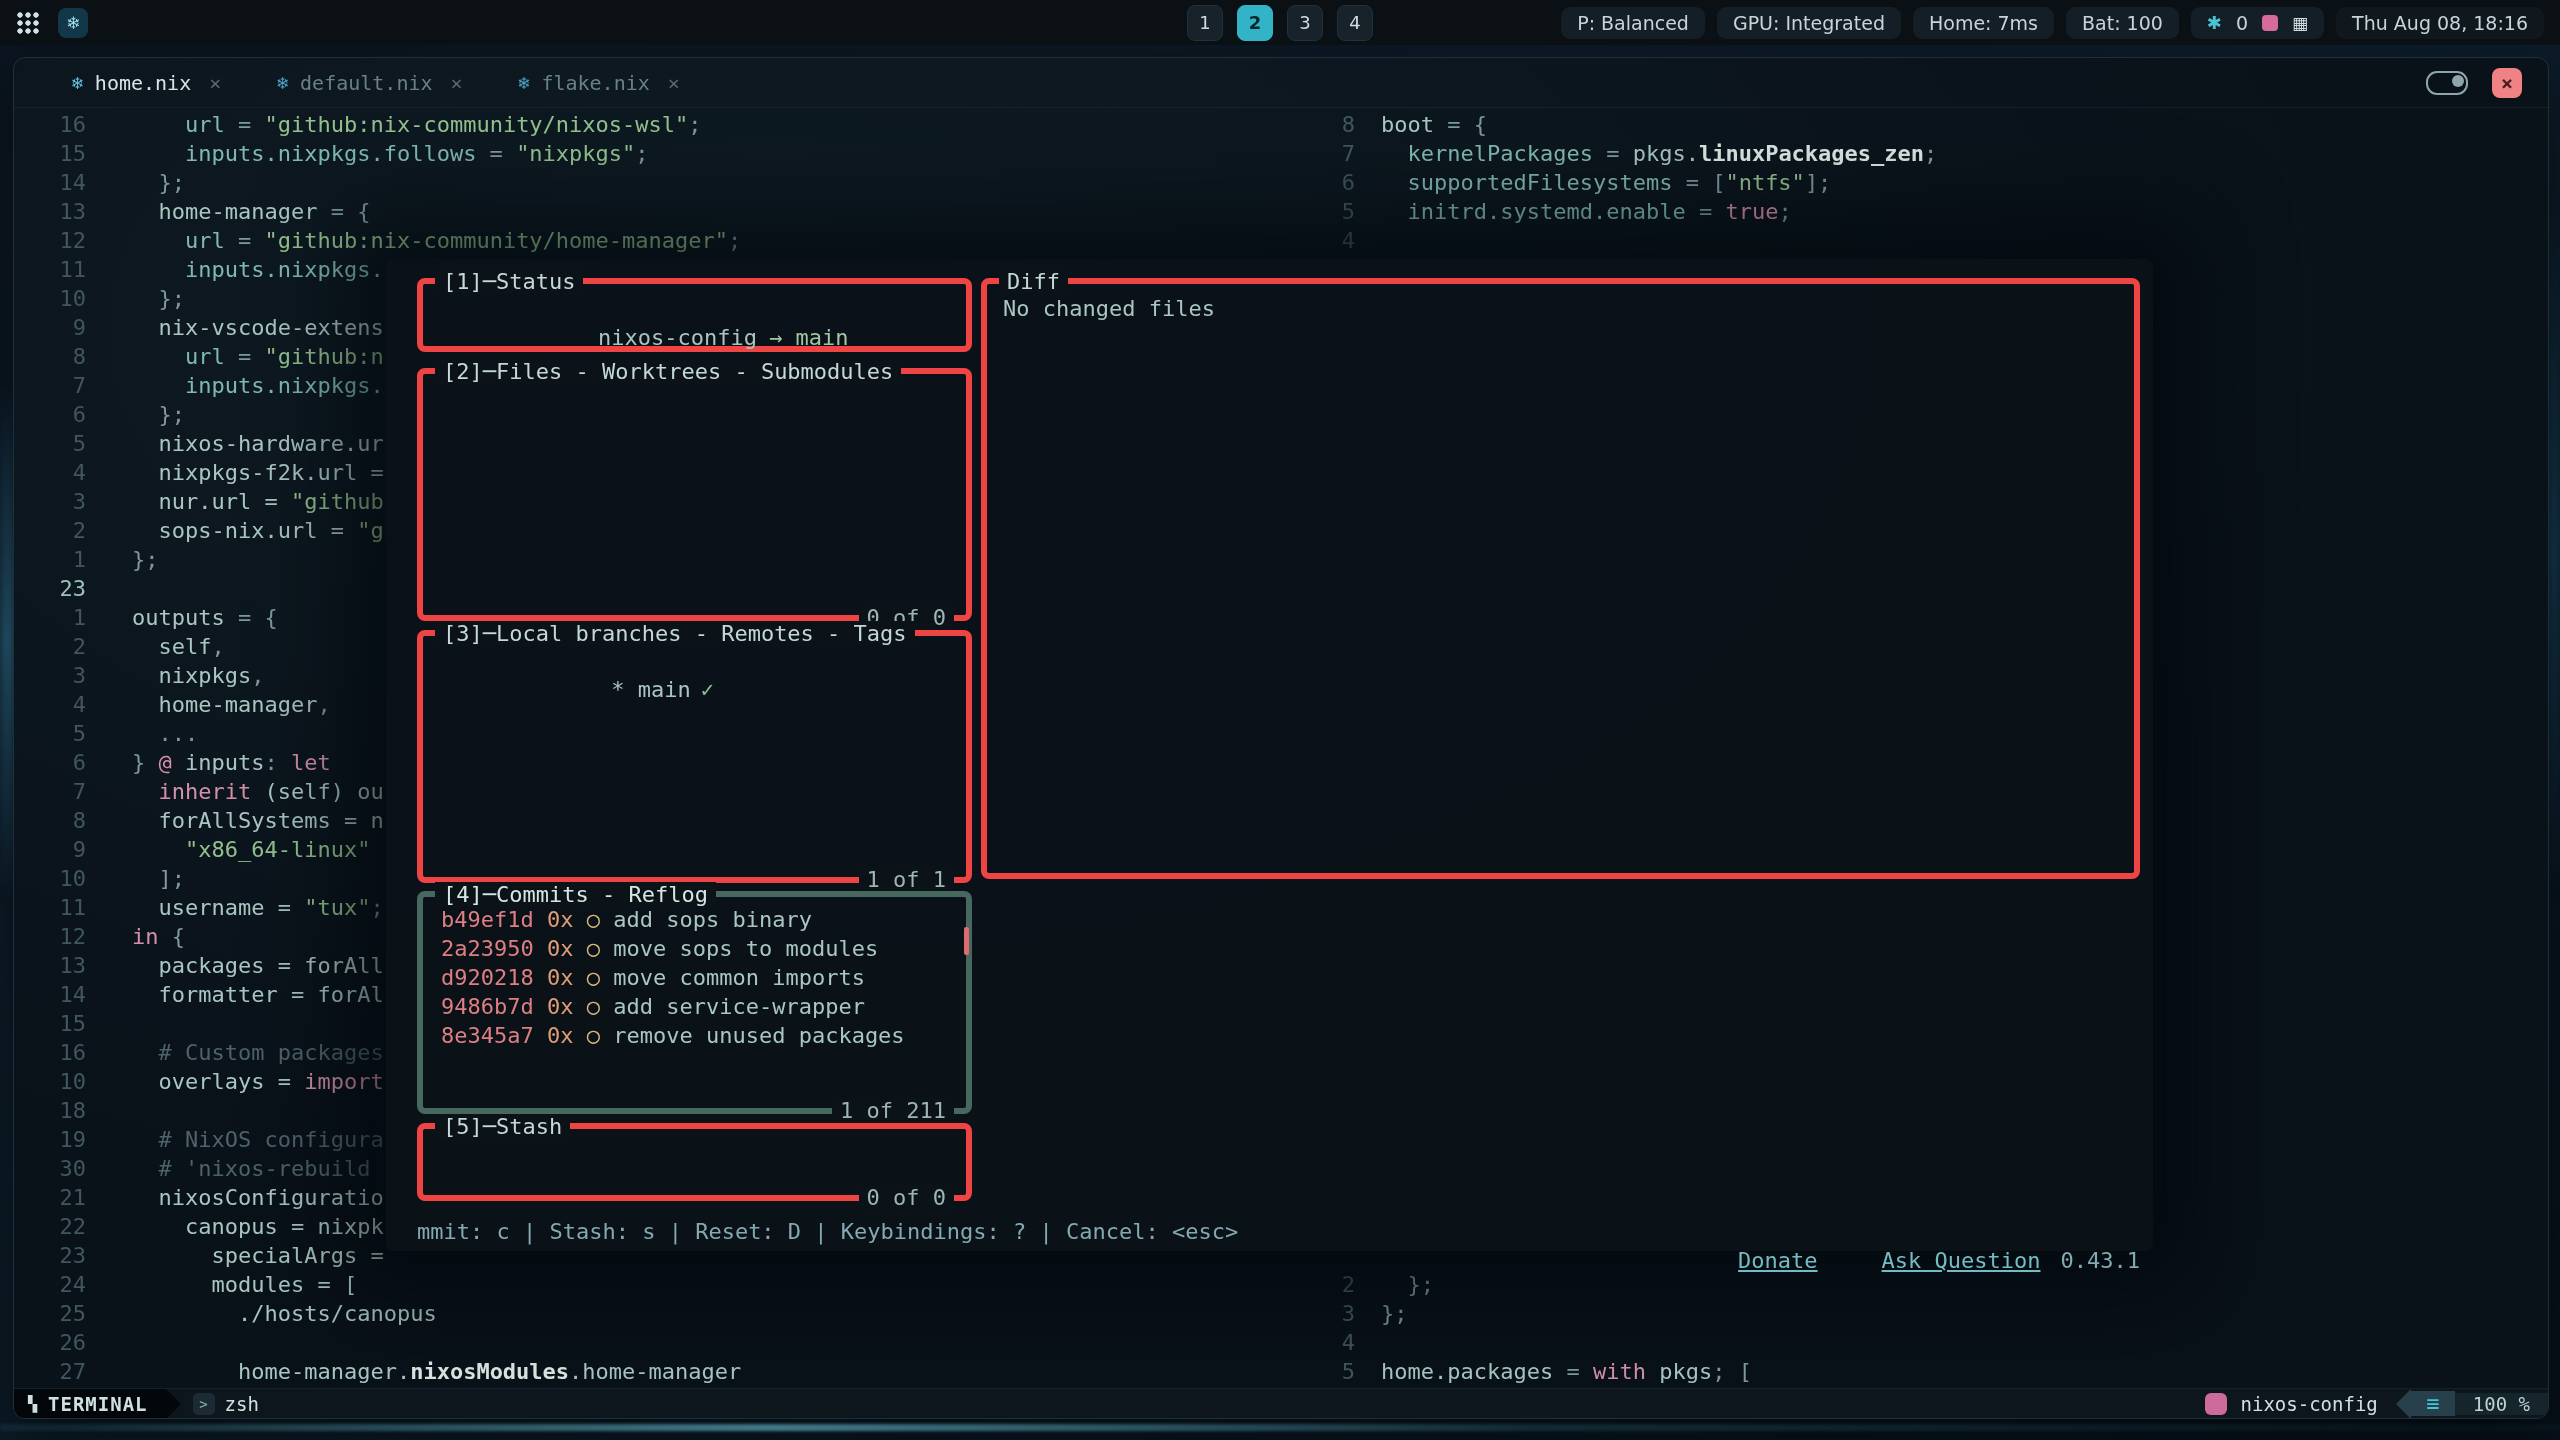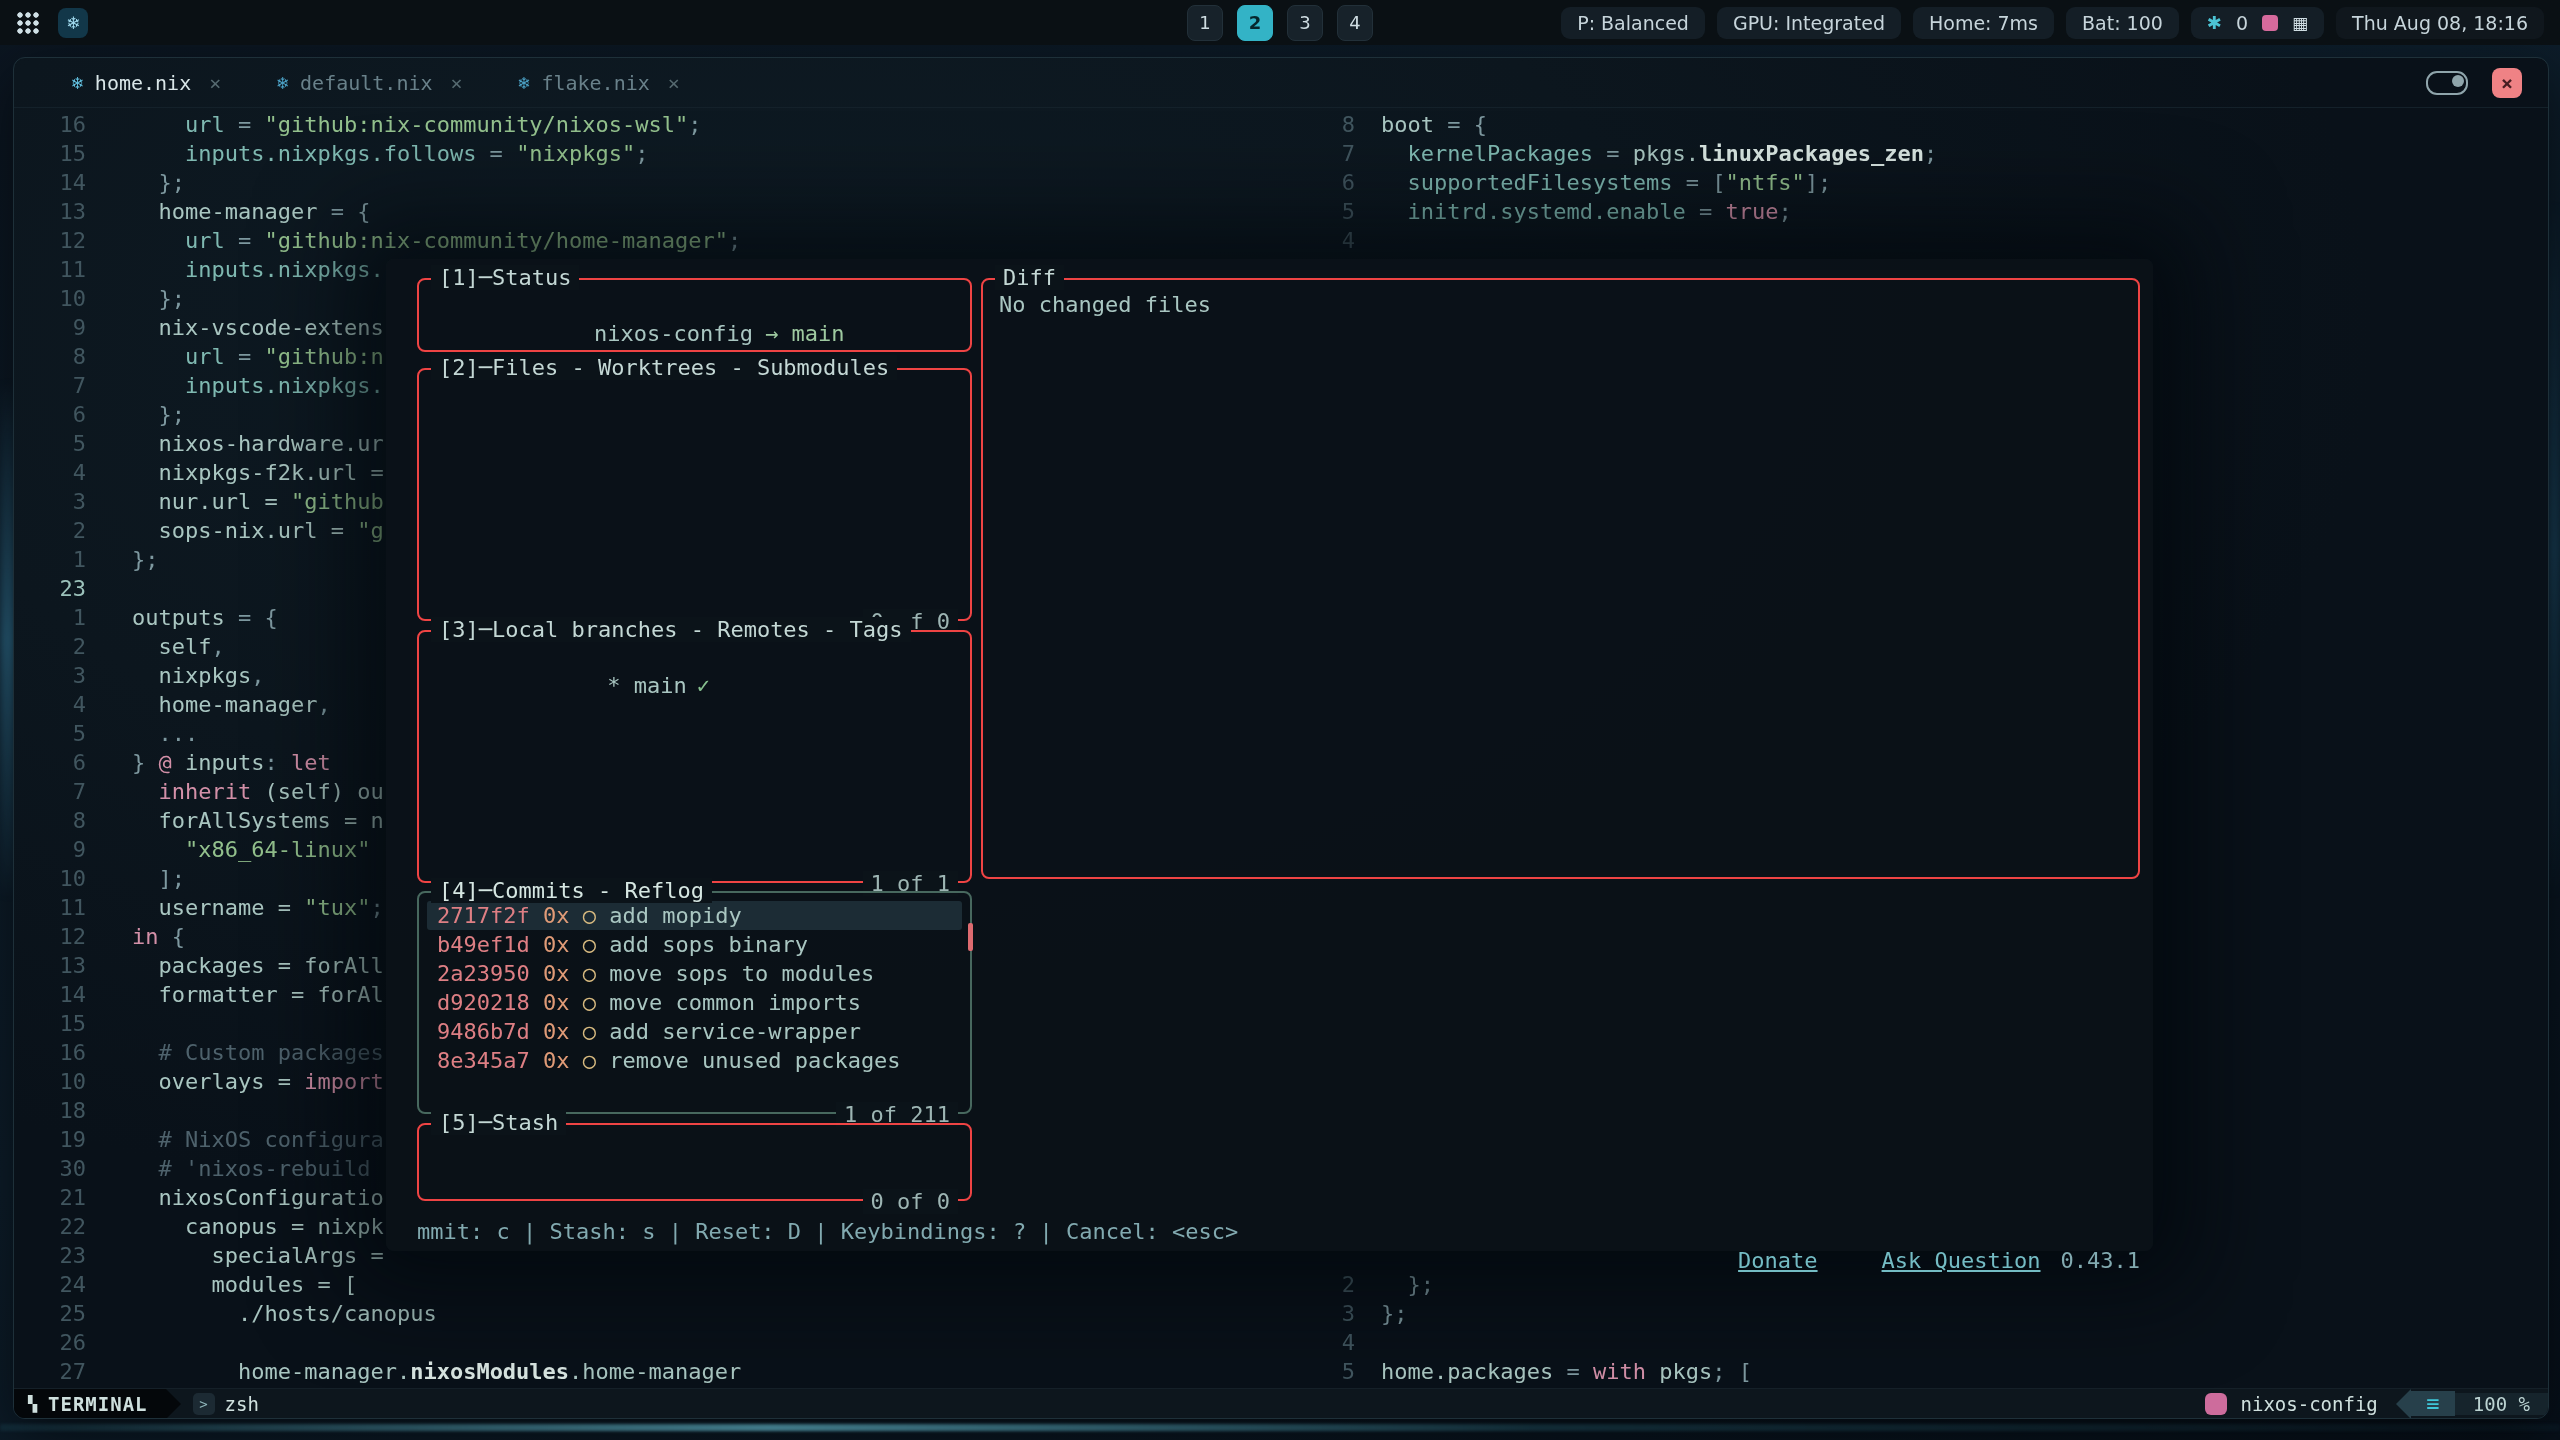--- a/index.html
+++ b/index.html
@@ -61,21 +61,21 @@
   .pane-left .gut{width:72px;}
   .pane-left .code{margin-left:46px;}
   .pane-right .gut{width:48px;}
   .pane-right .code{margin-left:26px;}
   .code .fg{color:#a9c6c1}.code .id{color:#7fb9b1}.code .str{color:#93c18d}
   .code .kw{color:#d390a8}.code .com{color:#4e626c}.code .em{color:#d9e6e2;font-weight:bold}.code .pn{color:#7e99a0}
   
   .lazygit{position:absolute;left:372px;top:201px;width:1767px;height:992px;background:rgba(10,18,24,0.97);
     border-radius:8px;box-shadow:0 0 90px 40px rgba(2,6,10,.65);z-index:6;
     font-family:"DejaVu Sans Mono",monospace;font-size:22px;color:#a9c6c1;}
-  .lg-box{position:absolute;border:2px solid #ef4444;border-radius:8px;box-sizing:border-box;}
+  .lg-box{position:absolute;border:6px solid #ef4444;border-radius:8px;box-sizing:border-box;}
   .lg-box.focused{border-color:#47685e;}
   .lg-title{position:absolute;top:-15px;left:12px;background:#0b1319;padding:0 8px;color:#c4d8d5;white-space:pre;}
   .lg-box.focused .lg-title{color:#d6e7e2;}
   .lg-count{position:absolute;bottom:-15px;right:12px;background:#0b1319;padding:0 8px;color:#9db5b3;}
   .lg-content{padding:10px 16px;}
   .lg-row{height:29px;line-height:29px;white-space:pre;}
   .lg-status{left:31px;top:19px;width:555px;height:74px;}
   .lg-files{left:31px;top:109px;width:555px;height:253px;}
   .lg-branches{left:31px;top:371px;width:555px;height:253px;}
   .lg-commits{left:31px;top:632px;width:555px;height:223px;}
@@ -275,21 +275,20 @@
         <div class="lg-box lg-branches">
           <div class="lg-title">[3]─Local branches - Remotes - Tags</div>
           <div class="lg-content lg-row">
             <span> * main</span><span class="br-check">✓</span>
           </div>
           <div class="lg-count">1 of 1</div>
         </div>
         <div class="lg-box lg-commits focused">
           <div class="lg-title">[4]─Commits - Reflog</div>
           <div class="lg-content" id="commit-list" style="padding:8px 6px;">
-              <div class="lg-row commit-row sel"><span class="c-hash">2717f2f</span> <span class="c-auth">0x</span> <span class="c-node">○</span> <span class="c-msg">add mopidy</span></div>
               <div class="lg-row commit-row"><span class="c-hash">b49ef1d</span> <span class="c-auth">0x</span> <span class="c-node">○</span> <span class="c-msg">add sops binary</span></div>
               <div class="lg-row commit-row"><span class="c-hash">2a23950</span> <span class="c-auth">0x</span> <span class="c-node">○</span> <span class="c-msg">move sops to modules</span></div>
               <div class="lg-row commit-row"><span class="c-hash">d920218</span> <span class="c-auth">0x</span> <span class="c-node">○</span> <span class="c-msg">move common imports</span></div>
               <div class="lg-row commit-row"><span class="c-hash">9486b7d</span> <span class="c-auth">0x</span> <span class="c-node">○</span> <span class="c-msg">add service-wrapper</span></div>
               <div class="lg-row commit-row"><span class="c-hash">8e345a7</span> <span class="c-auth">0x</span> <span class="c-node">○</span> <span class="c-msg">remove unused packages</span></div>
             </div>
           <div class="scrollmark"></div>
           <div class="lg-count">1 of 211</div>
         </div>
         <div class="lg-box lg-stash">

